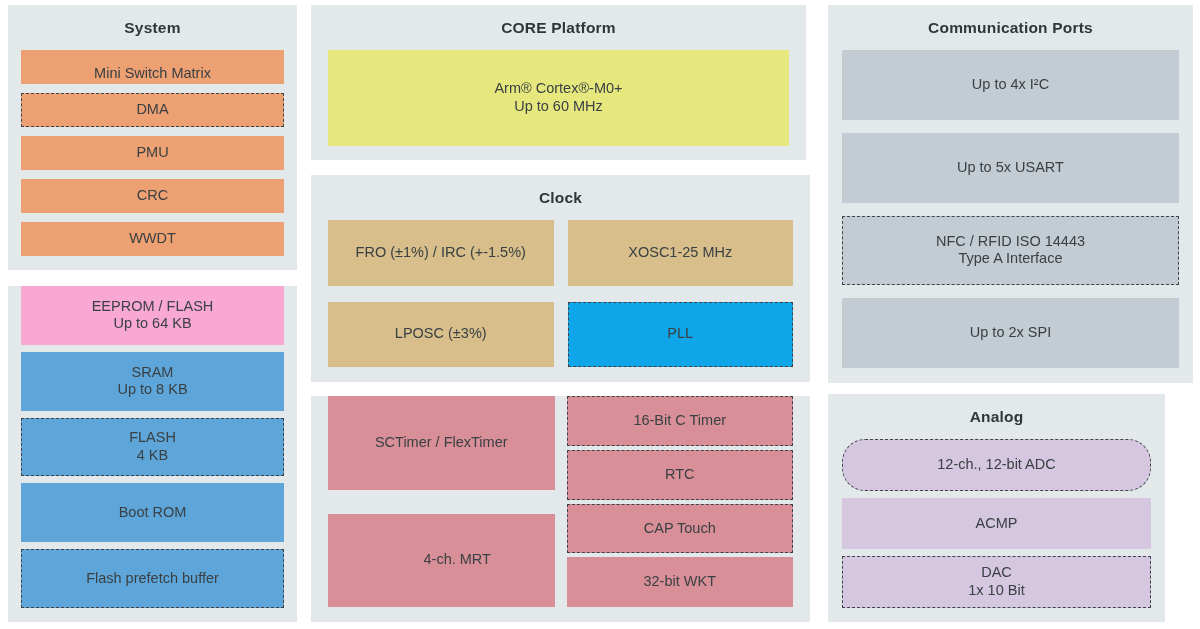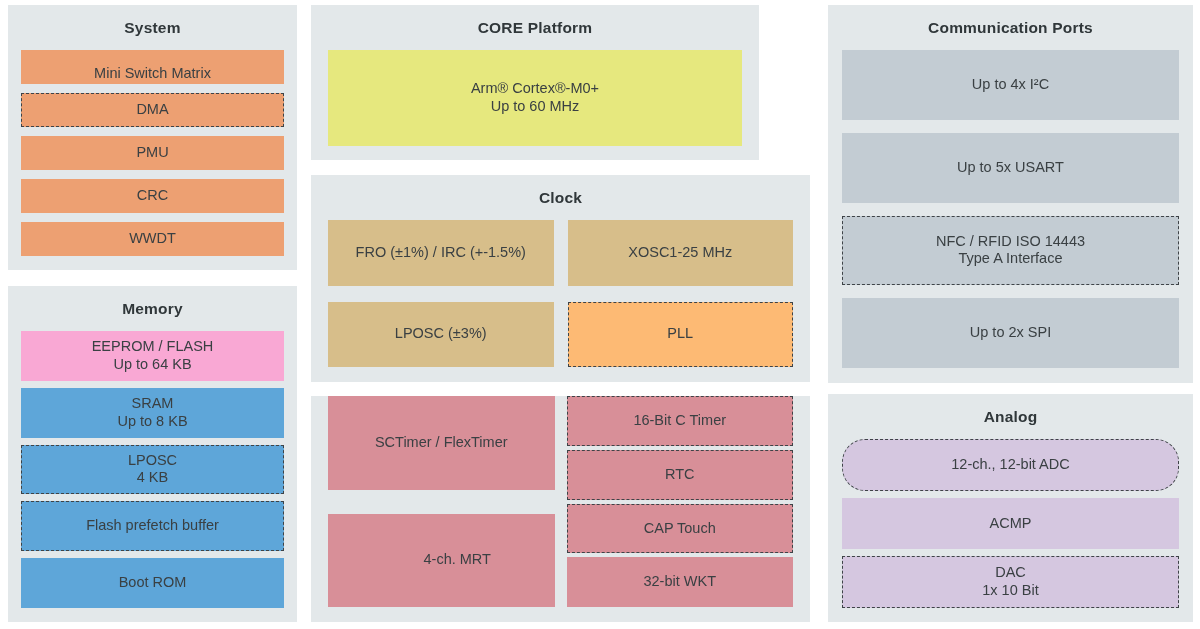--- a/index.html
+++ b/index.html
@@ -47,25 +47,25 @@
     line-height: 1.22;
     color: #3a4043;
     box-sizing: border-box;
     border: 1.5px solid transparent;
   }
   .block.dashed { border: 1.5px dashed #3e4347; }
 
   
   #p-system  { left: 8px;   top: 5px;   width: 289px; height: 265px; }
   #p-memory  { left: 8px;   top: 286px; width: 289px; height: 336px; }
-  #p-core    { left: 311px; top: 5px;   width: 448px; height: 155px; }
+  #p-core    { left: 311px; top: 5px;   width: 495px; height: 155px; }
   #p-clock   { left: 311px; top: 175px; width: 499px; height: 207px; }
   #p-timers  { left: 311px; top: 396px; width: 499px; height: 226px; }
   #p-comm    { left: 828px; top: 5px;   width: 365px; height: 378px; }
-  #p-analog  { left: 828px; top: 394px; width: 365px; height: 228px; }
+  #p-analog  { left: 828px; top: 394px; width: 337px; height: 228px; }
 
   
   #p-system .blocks  { gap: 9px; }
   #p-memory .blocks  { gap: 7px; }
   #p-core   .blocks  { padding: 0 17px 14px 17px; }
   #p-comm   .blocks  { gap: 13px; padding: 0 14px 15px 14px; }
   #p-analog .blocks  { gap: 7px;  padding: 0 14px 14px 14px; }
 
   .grid-2x2 {
     flex: 1;
@@ -107,39 +107,38 @@
       <div class="block" style="background-color: rgb(237, 160, 114);">
         <span>CRC</span>
       </div>
       <div class="block" style="background-color: rgb(237, 160, 114); align-items: center;">
         <span>WWDT</span>
       </div>
     </div>
   </section>
 
   <section class="panel" id="p-memory">
-    <div class="panel-title">Memory</div>
     <div class="blocks">
       <div class="block" style="background-color: #f9a8d4;">
         <span>EEPROM / FLASH</span>
         <span>Up to 64 KB</span>
       </div>
       <div class="block" style="background-color: rgb(94, 166, 217);">
         <span>SRAM</span>
         <span>Up to 8 KB</span>
       </div>
       <div class="block dashed" style="background-color: rgb(94, 166, 217);">
-        <span>LPOSC</span>
+        <span>FLASH</span>
         <span>4 KB</span>
+      </div>
+      <div class="block" style="background-color: rgb(94, 166, 217);">
+        <span>Boot ROM</span>
       </div>
       <div class="block dashed" style="background-color: rgb(94, 166, 217);">
         <span>Flash prefetch buffer</span>
-      </div>
-      <div class="block" style="background-color: rgb(94, 166, 217);">
-        <span>Boot ROM</span>
       </div>
     </div>
   </section>
 
   <section class="panel" id="p-core">
     <div class="panel-title">CORE Platform</div>
     <div class="blocks">
       <div class="block" style="background-color: rgb(230, 232, 126);">
         <span>Arm® Cortex®-M0+</span>
         <span>Up to 60 MHz</span>
@@ -152,21 +151,21 @@
     <div class="grid-2x2">
       <div class="block" style="background-color: rgb(215, 190, 138);">
         <span>FRO (±1%) / IRC (+-1.5%)</span>
       </div>
       <div class="block" style="background-color: rgb(215, 190, 138);">
         <span>XOSC1-25 MHz</span>
       </div>
       <div class="block" style="background-color: rgb(215, 190, 138);">
         <span>LPOSC (±3%)</span>
       </div>
-      <div class="block dashed" style="background-color: #fdba74;">
+      <div class="block dashed" style="background-color: #0ea5e9;">
         <span>PLL</span>
       </div>
     </div>
   </section>
 
   <section class="panel" id="p-timers">
     <div class="timers-grid">
       <div class="timers-col left">
         <div class="block" style="background-color: rgb(216, 143, 152);">
           <span>SCTimer / FlexTimer</span>

